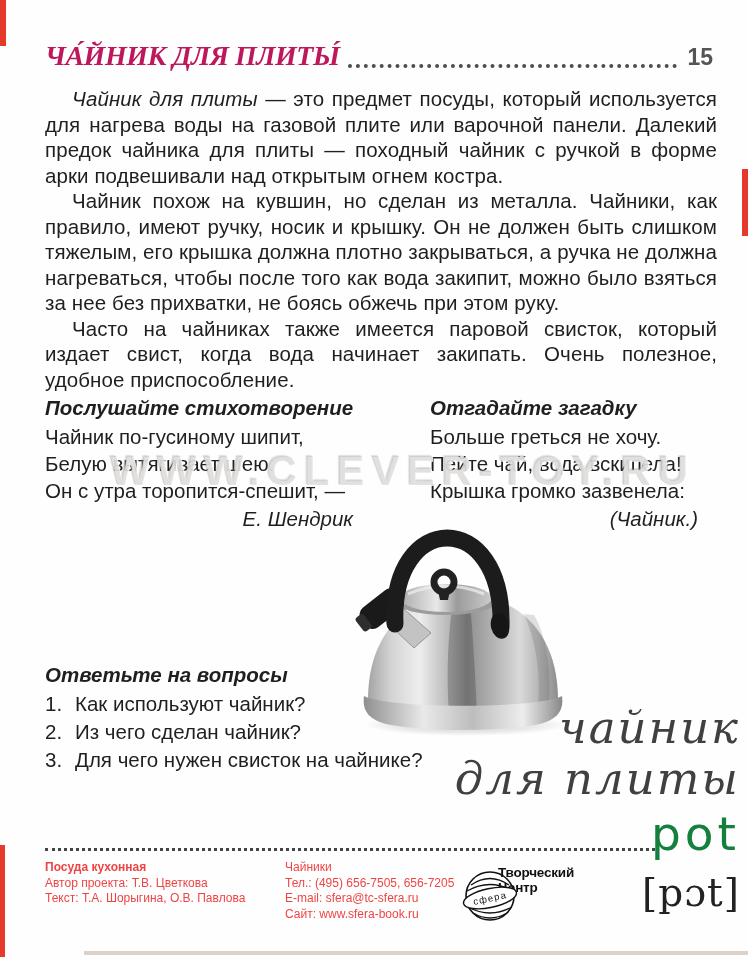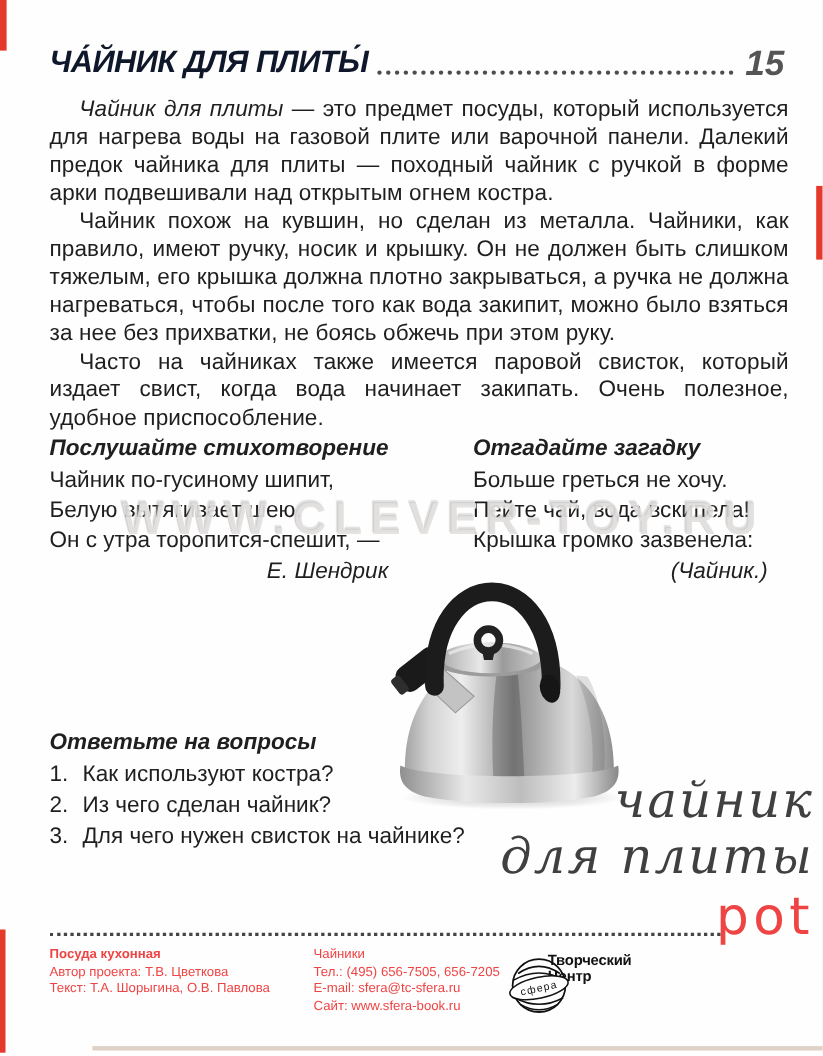--- a/index.html
+++ b/index.html
@@ -6,24 +6,24 @@
   .page{
     position:relative;width:748px;height:960px;margin:0 auto;
     background:#fefefe;overflow:hidden;
     font-family:"Liberation Sans","DejaVu Sans",sans-serif;
     color:#1f1f1f;
   }
   
   .title-row{position:absolute;left:45px;top:38px;width:668px;display:flex;align-items:flex-end;}
   .title-row h1{
     margin:0;font-size:28px;line-height:34px;font-weight:bold;font-style:italic;
-    color:#0f172a;letter-spacing:-0.5px;white-space:nowrap;
+    color:#be185d;letter-spacing:-0.5px;white-space:nowrap;font-family:Liberation Serif, serif;
   }
   .leader{flex:1;height:26px;border-bottom:4px dotted #4d4d4d;margin:0 10px 5px 8px;}
-  .page-num{font-size:32px;font-weight:bold;font-style:italic;color:#555;line-height:30px;padding-bottom:1px;}
+  .page-num{font-size:23px;font-weight:bold;color:#555;line-height:30px;padding-bottom:1px;}
   
   .intro{position:absolute;left:45px;top:86px;width:672px;font-size:20.5px;line-height:25.5px;text-align:justify;letter-spacing:.1px;}
   .intro p{margin:0;text-indent:27px;}
   .ital{font-style:italic;}
   
   .col-head{margin:0 0 3px 0;font-size:20.5px;font-weight:bold;font-style:italic;}
   .verse-line{font-size:20.5px;line-height:27px;white-space:nowrap;}
   .verse-credit{font-size:20.5px;line-height:27px;font-style:italic;text-align:right;}
   .poem{position:absolute;left:45px;top:396px;width:310px;}
   .poem .verse-credit{padding-right:2px;margin-top:1px;}
@@ -36,21 +36,21 @@
   
   .kettle{position:absolute;left:328px;top:512px;}
   
   .vocab{position:absolute;right:8px;top:702px;text-align:right;}
   .script-line{
     font-family:"DejaVu Serif","Liberation Serif",serif;font-style:italic;
     font-size:45px;line-height:51px;color:#404040;letter-spacing:2px;white-space:nowrap;
   }
   .en-word{
     font-family:"DejaVu Sans",sans-serif;font-weight:normal;
-    font-size:47px;line-height:52px;color:#ef4444;letter-spacing:4px;margin-top:4px;
+    font-size:47px;line-height:52px;color:#15803d;letter-spacing:4px;margin-top:4px;
   }
   .transcription{
     font-family:"DejaVu Serif","Liberation Serif",serif;
     font-size:39px;line-height:48px;color:#222;margin-top:9px;letter-spacing:1px;
   }
   
   .watermark{
     position:absolute;left:55px;top:447px;width:640px;text-align:right;
     font-size:42px;font-weight:bold;letter-spacing:7px;
     color:rgba(186,182,176,0.38);
@@ -161,36 +161,37 @@
     <ellipse cx="172" cy="114" rx="9" ry="13" fill="#161616" transform="rotate(-14 172 114)"></ellipse>
 
     <path d="M110,78 L122,78 L120,88 L112,88 Z" fill="#222"></path>
     <circle cx="116" cy="70" r="10" fill="none" stroke="#222" stroke-width="7"></circle>
   </svg>
 
   <div class="questions">
     <h2 class="col-head">Ответьте на вопросы</h2>
     <div class="q-row">
       <span class="q-num">1.</span>
-      <span>Как используют костра?</span>
+      <span>Как используют чайник?</span>
     </div>
     <div class="q-row">
       <span class="q-num">2.</span>
       <span>Из чего сделан чайник?</span>
     </div>
     <div class="q-row">
       <span class="q-num">3.</span>
       <span>Для чего нужен свисток на чайнике?</span>
     </div>
   </div>
 
   <div class="vocab">
     <div class="script-line">чайник</div>
     <div class="script-line">для плиты</div>
     <div class="en-word">pot</div>
+    <div class="transcription">[pɔt]</div>
   </div>
 
   <div class="watermark">WWW.CLEVER-TOY.RU</div>
 
   <div class="sep-dots"></div>
 
   <div class="foot-col c1">
     <div class="foot-bold">Посуда кухонная</div>
     <div>Автор проекта: Т.В. Цветкова</div>
     <div>Текст: Т.А. Шорыгина, О.В. Павлова</div>

